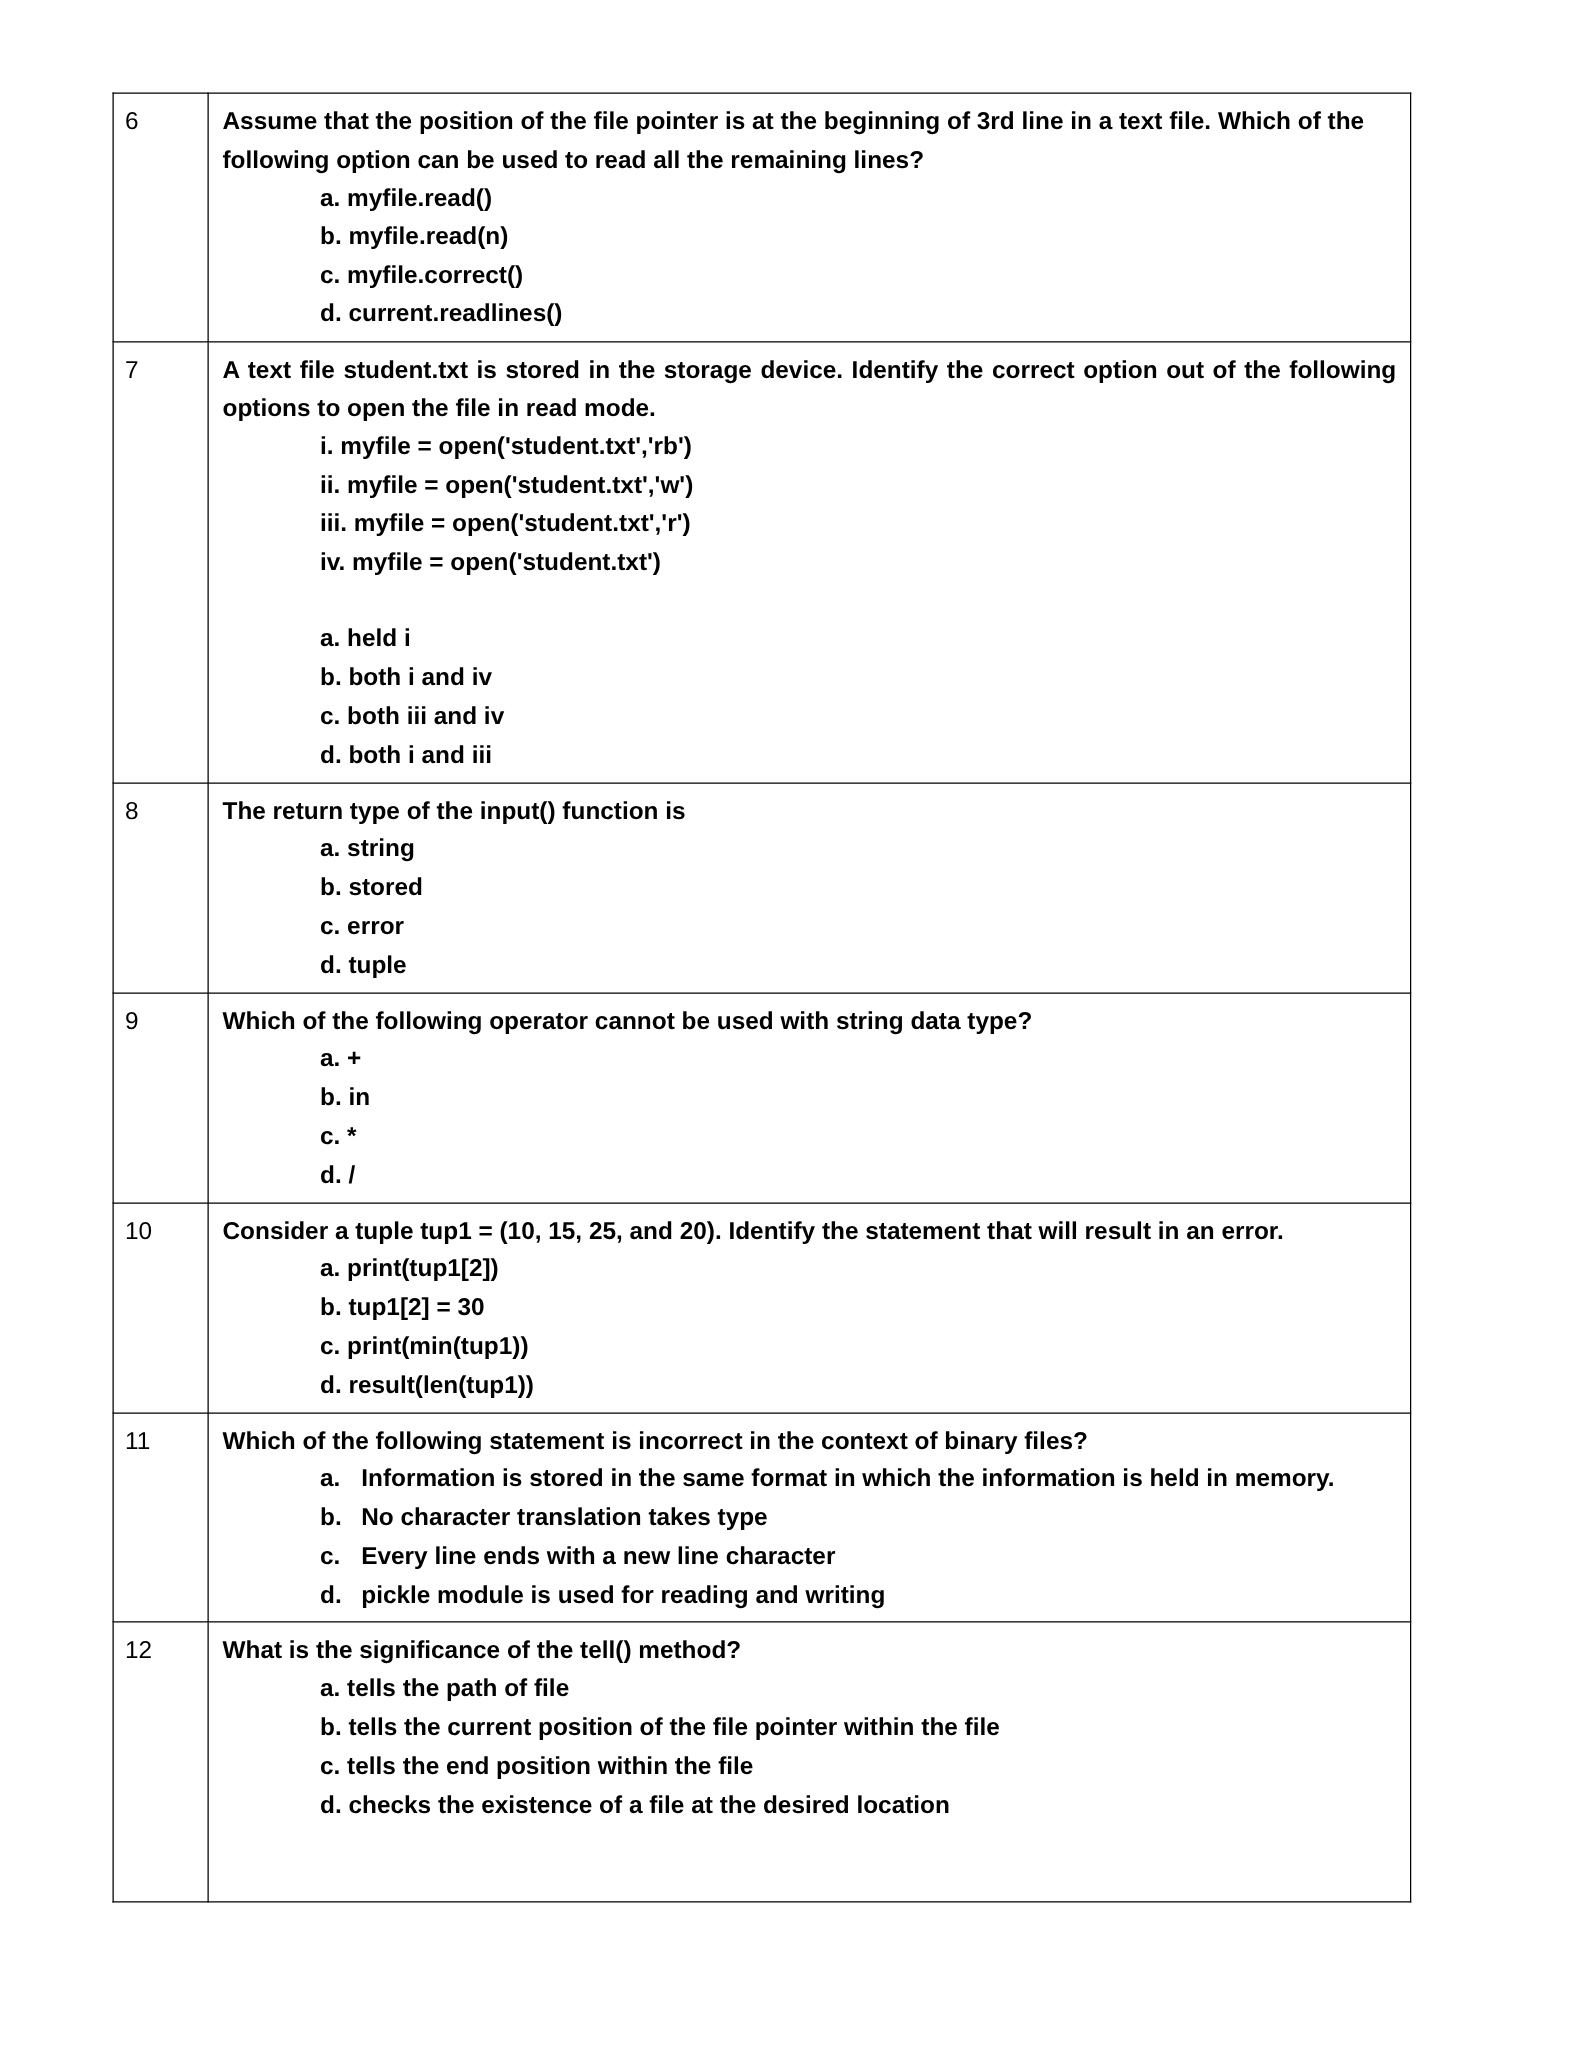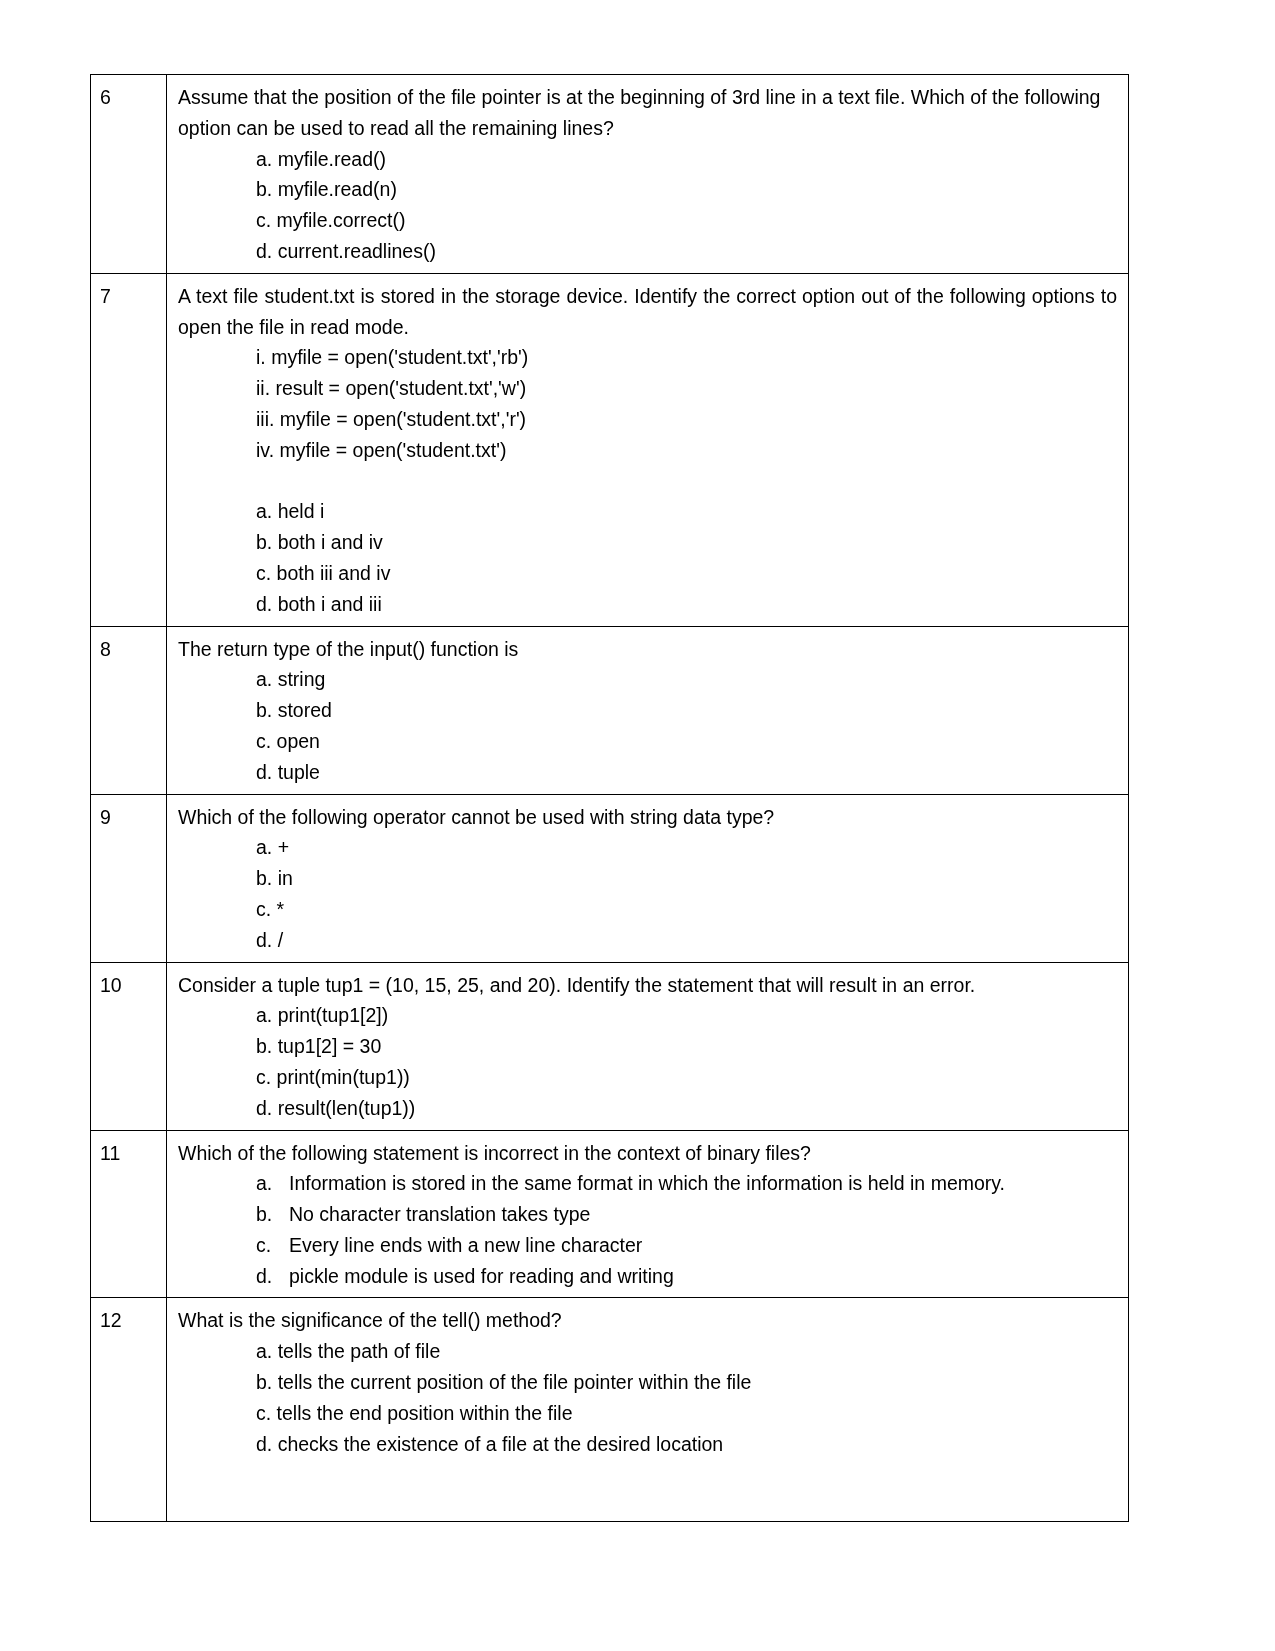--- a/index.html
+++ b/index.html
@@ -31,20 +31,21 @@
   .qtable td {
     border: 1px solid #000000;
     vertical-align: top;
     padding: 0;
   }
   .col-num {
     width: 75px;
   }
   .col-body {
     width: 961px;
+    font-weight: bold;
   }
   .num {
     font-size: 19.5px;
     line-height: 30.8px;
     padding: 7px 0 0 9px;
   }
   .body {
     font-size: 19.5px;
     line-height: 30.8px;
     padding: 7px 11px 6px 11px;
@@ -115,21 +116,21 @@
 
       <tr>
         <td class="col-num">
           <div class="num">7</div>
         </td>
         <td class="col-body">
           <div class="body">
             <p class="stem justify">A text file student.txt is stored in the storage device. Identify the correct option out of the following options to open the file in read mode.</p>
             <ul class="opts">
               <li>i. myfile = open('student.txt','rb')</li>
-              <li>ii. result = open('student.txt','w')</li>
+              <li>ii. myfile = open('student.txt','w')</li>
               <li>iii. myfile = open('student.txt','r')</li>
               <li>iv. myfile = open('student.txt')</li>
             </ul>
             <div class="spacer"></div>
             <ul class="opts">
               <li>a. held i</li>
               <li>b. both i and iv</li>
               <li>c. both iii and iv</li>
               <li>d. both i and iii</li>
             </ul>
@@ -140,21 +141,21 @@
       <tr>
         <td class="col-num">
           <div class="num">8</div>
         </td>
         <td class="col-body">
           <div class="body">
             <p class="stem">The return type of the input() function is</p>
             <ul class="opts">
               <li>a. string</li>
               <li>b. stored</li>
-              <li>c. open</li>
+              <li>c. error</li>
               <li>d. tuple</li>
             </ul>
           </div>
         </td>
       </tr>
 
       <tr>
         <td class="col-num">
           <div class="num">9</div>
         </td>

